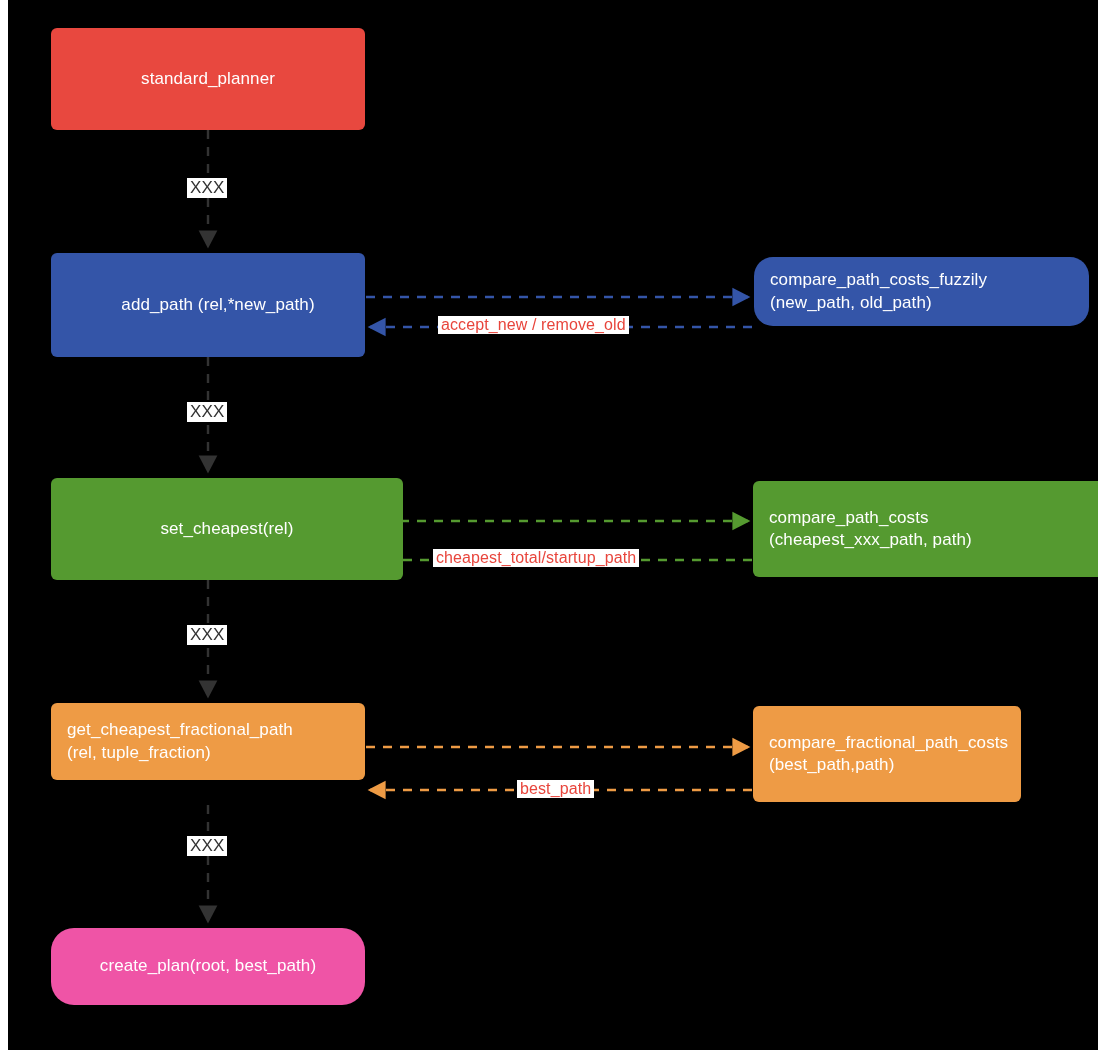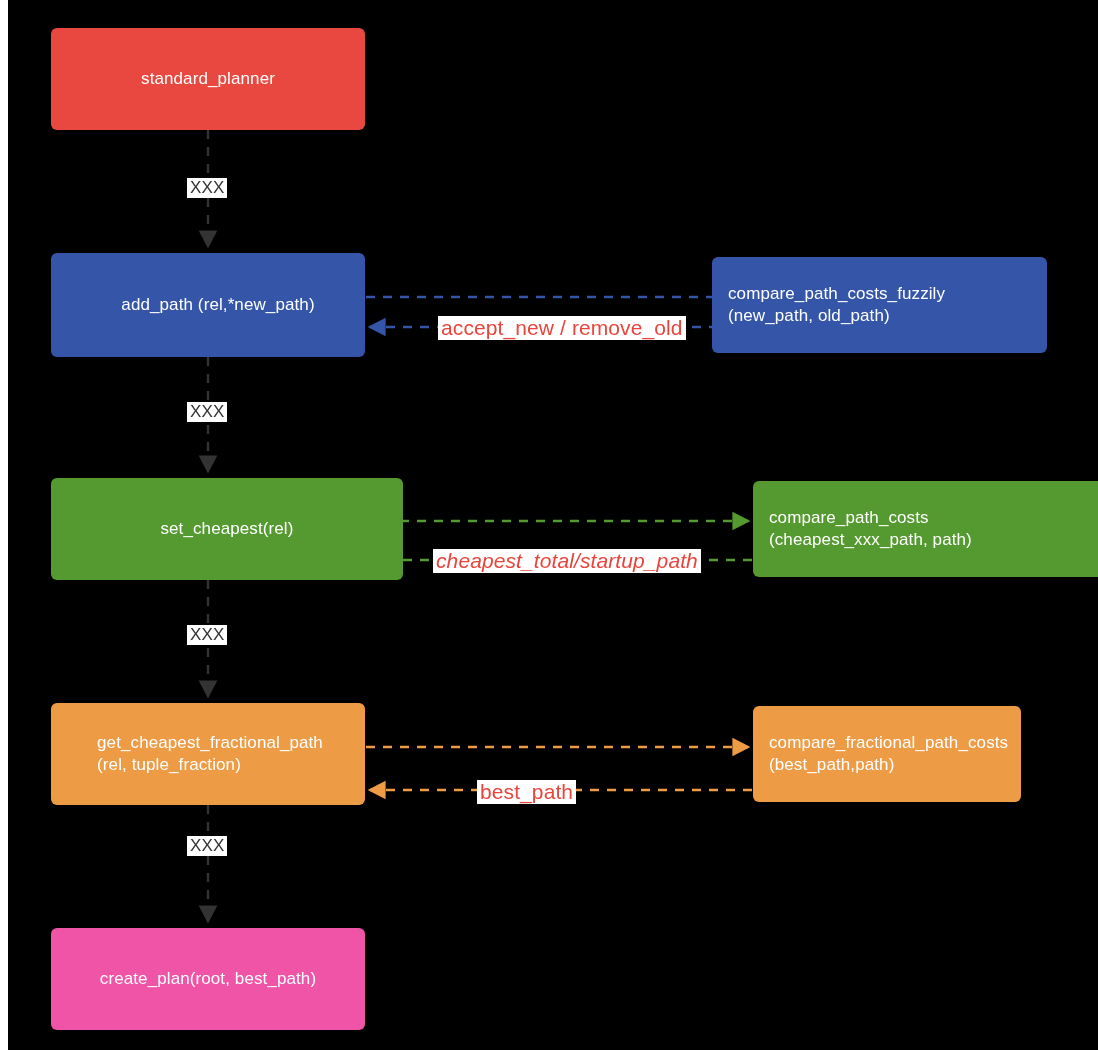--- a/index.html
+++ b/index.html
@@ -52,30 +52,30 @@
     padding-right: 12px;
   }
   .node-label {
     display: block;
     white-space: pre-line;
   }
   
   #node-standard-planner { left: 43px;  top: 28px;  width: 314px; height: 102px; }
   #node-add-path         { left: 43px;  top: 253px; width: 314px; height: 104px; padding-left: 20px; }
   #node-set-cheapest     { left: 43px;  top: 478px; width: 352px; height: 102px; }
-  #node-get-cheapest     { left: 43px;  top: 703px; width: 314px; height: 102px; justify-content: center; }
-  #node-create-plan      { left: 43px;  top: 928px; width: 314px; height: 102px; }
+  #node-get-cheapest     { left: 43px;  top: 703px; width: 314px; height: 77px; }
+  #node-create-plan      { left: 43px;  top: 928px; width: 314px; height: 77px; border-radius: 23px; }
   
-  #node-cmp-fuzzily      { left: 704px; top: 257px; width: 335px; height: 96px; }
+  #node-cmp-fuzzily      { left: 746px; top: 257px; width: 335px; height: 69px; border-radius: 19px; }
   #node-cmp-path-costs   { left: 745px; top: 481px; width: 374px; height: 96px; }
   #node-cmp-fractional   { left: 745px; top: 706px; width: 268px; height: 96px; }
 
   .edge-label {
     position: absolute;
-    font-size: 21px;
+    font-size: 16px;
     letter-spacing: 0.1px;
     background: #ffffff;
     padding: 0 3px;
     z-index: 3;
     white-space: nowrap;
   }
   .edge-label.vertical {
     color: #333333;
     font-size: 17px;
     text-align: center;
@@ -83,22 +83,22 @@
   .edge-label.red {
     color: #e8453c;
   }
   
   #lbl-xxx-1 { left: 179px; top: 178px; }
   #lbl-xxx-2 { left: 179px; top: 402px; }
   #lbl-xxx-3 { left: 179px; top: 625px; }
   #lbl-xxx-4 { left: 179px; top: 836px; }
   
   #lbl-accept-new { left: 430px; top: 316px; }
-  #lbl-cheapest-total { left: 425px; top: 549px; font-style: italic; }
-  #lbl-best-path { left: 469px; top: 780px; }
+  #lbl-cheapest-total { left: 425px; top: 549px; }
+  #lbl-best-path { left: 509px; top: 780px; }
 </style>
 </head>
 <body>
 
 <div id="diagram">
 
   <svg class="edge-layer" viewBox="0 0 1098 1050" width="1098" height="1050" xmlns="http://www.w3.org/2000/svg">
     <defs>
       <marker id="ah-black" markerWidth="9" markerHeight="9" refX="6.5" refY="4.5" orient="auto" markerUnits="strokeWidth">
         <path d="M0,0.6 L7.5,4.5 L0,8.4 z" fill="#333333"></path>

